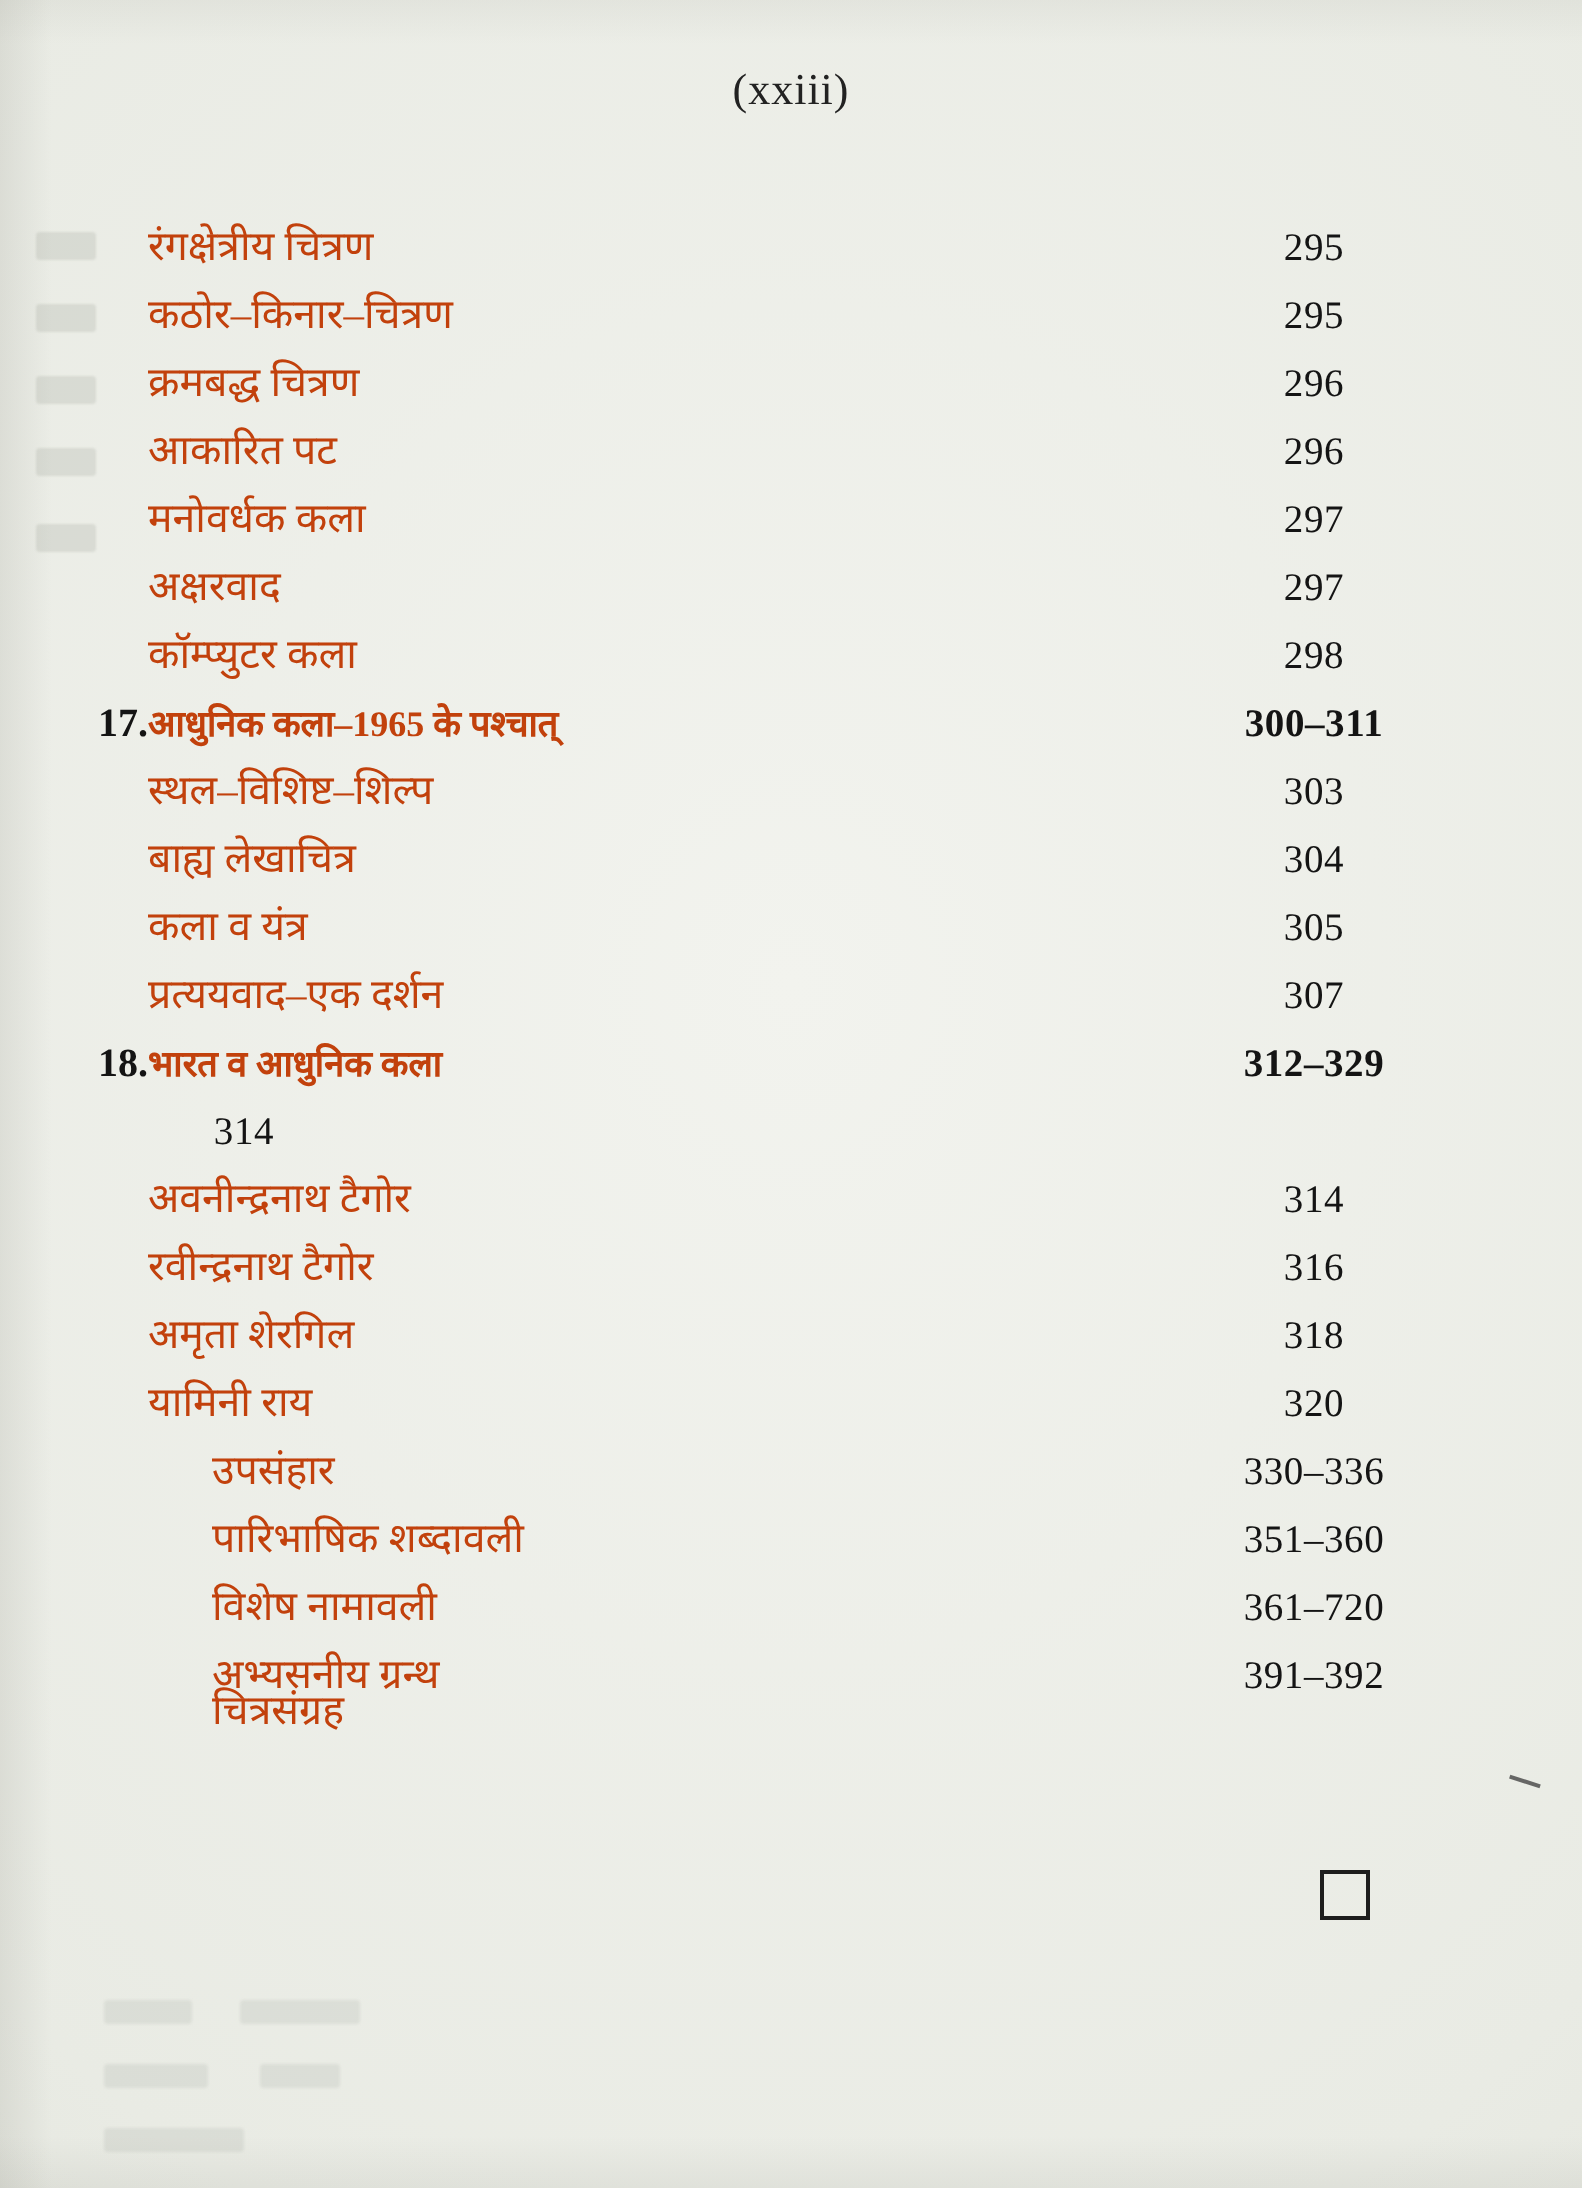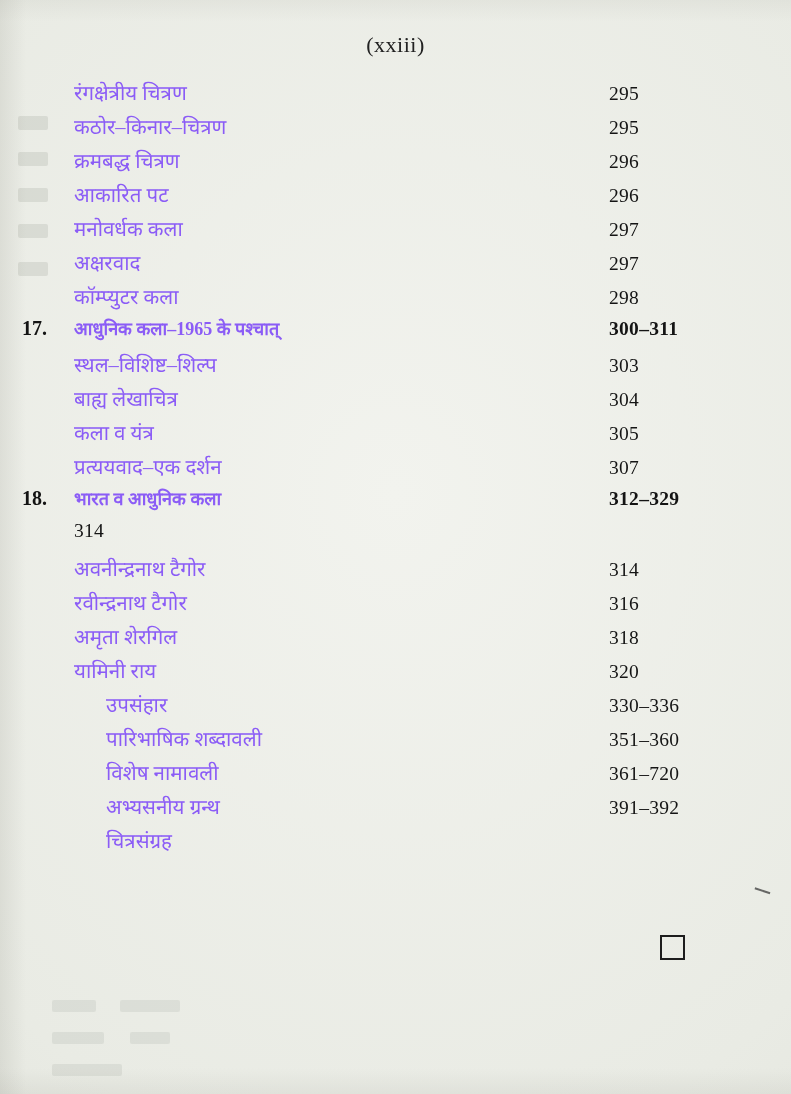--- a/index.html
+++ b/index.html
@@ -56,38 +56,39 @@
   .toc-row {
     display: flex;
     align-items: baseline;
     height: 34px;
     padding-left: 22px;
     padding-right: 86px;
   }
   .num-col {
     width: 52px;
     flex: 0 0 52px;
-    text-align: left;
+    text-align: right;
     font-size: 20px;
     font-weight: bold;
     color: #141414;
   }
   .title-col {
     flex: 1 1 auto;
     font-size: 20.5px;
-    color: #8b5cf6;
+    color: #c2410c;
     white-space: nowrap;
   }
   .pages-col {
     flex: 0 0 auto;
     font-size: 19.5px;
-    text-align: left;
+    text-align: center;
     min-width: 96px;
     color: #141414;
     letter-spacing: 0.3px;
+    margin-top: 36px;
   }
   .toc-row.chapter .title-col,
   .toc-row.chapter .pages-col {
     font-weight: bold;
   }
   .toc-row.chapter .title-col { font-size: 18px; }
   .toc-row.sub .title-col { padding-left: 0; }
   .toc-row.sub { padding-left: 74px; }
   .toc-row.chapter { padding-left: 22px; }
   .toc-row.backmatter { padding-left: 106px; }

